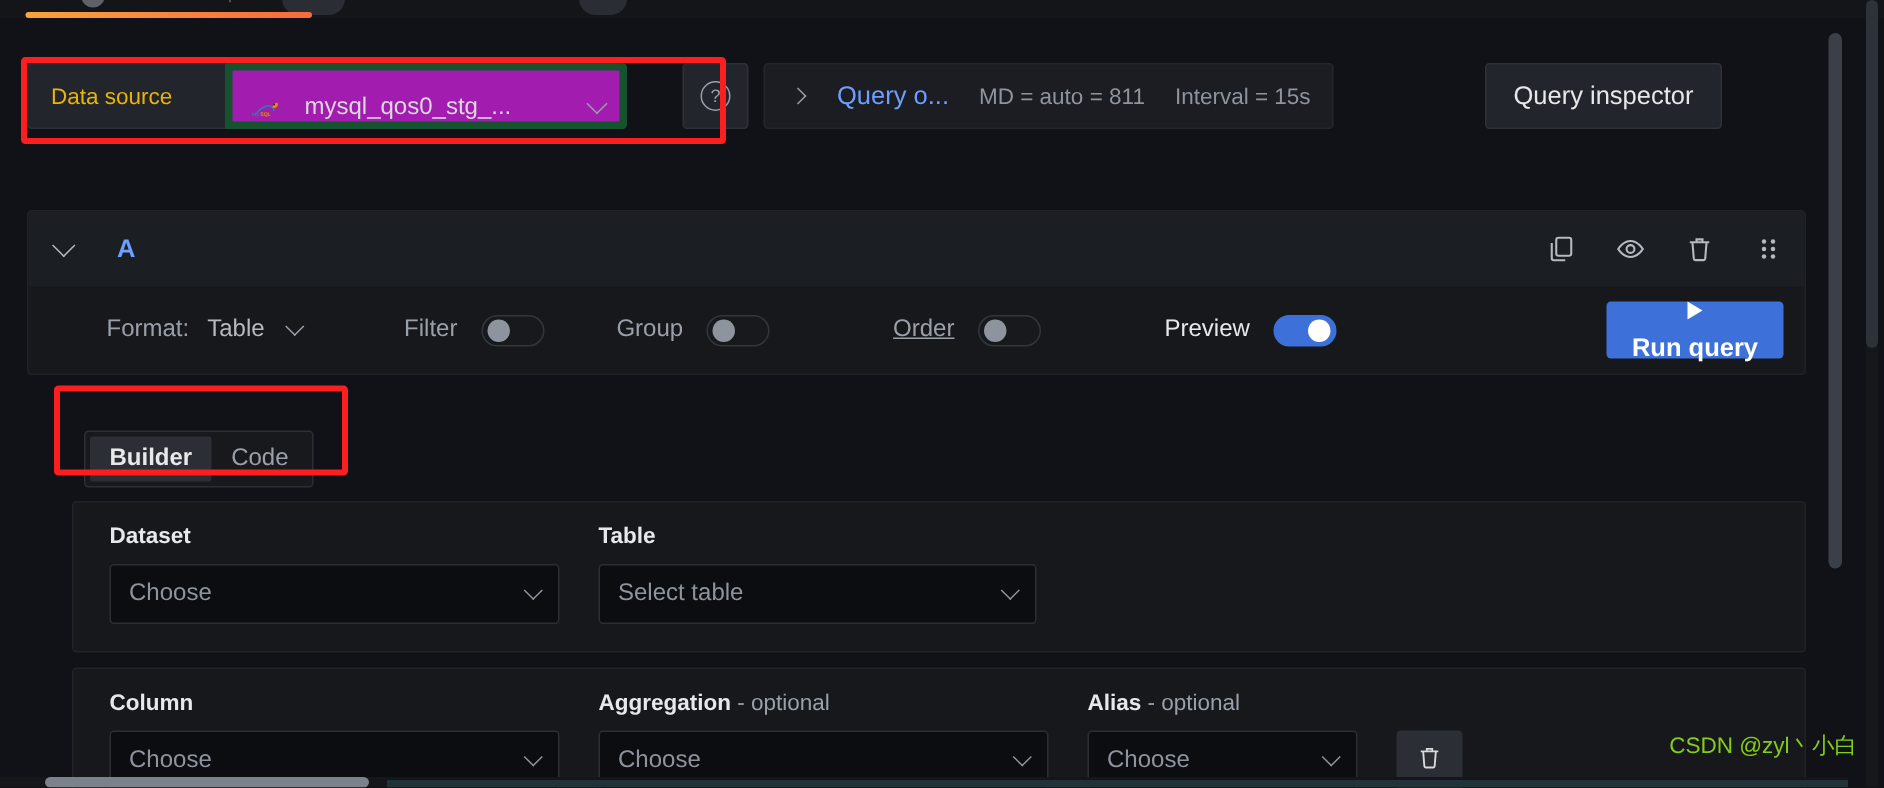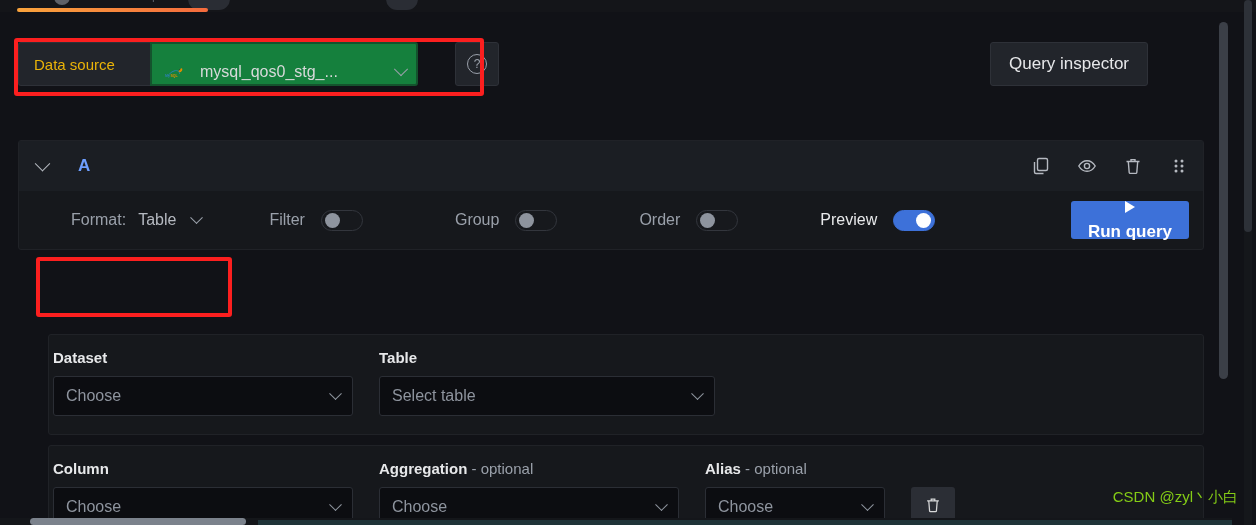--- a/index.html
+++ b/index.html
@@ -81,22 +81,22 @@
     border-radius: 3px 0 0 3px;
     display: flex;
     align-items: center;
     padding-left: 15px;
     font-size: 15px;
     color: #eab308;
   }
   .ds-picker {
     width: 268px;
     height: 44px;
-    background: #15803d;
-    border: 2px solid #14532d;
+    background: #a21caf;
+    border: 5px solid #14532d;
     border-radius: 0 3px 3px 0;
     display: flex;
     align-items: center;
     padding: 16px 10px 0 12px;
     gap: 10px;
   }
   .mysql-logo { width: 26px; height: 16px; flex: none; }
   .ds-name {
     flex: 1;
     font-size: 16px;
@@ -285,21 +285,21 @@
   .builder {
     position: absolute;
     top: 322px;
     left: 48px;
     width: 1156px;
   }
   .bsection {
     background: #16181c;
     border: 1px solid #202227;
     border-radius: 3px;
-    padding: 14px 16px 18px 4px;
+    padding: 14px 16px 18px 24px;
     display: flex;
     gap: 26px;
     align-items: flex-end;
     margin-bottom: 10px;
   }
   .field { display: flex; flex-direction: column; }
   .field-label {
     font-size: 15px;
     color: #e7e8ea;
     font-weight: 600;
@@ -319,21 +319,21 @@
     color: #8e949e;
   }
   .select .sc {
     margin-left: auto;
     width: 9px; height: 9px;
     border-right: 1.6px solid #8e949e;
     border-bottom: 1.6px solid #8e949e;
     transform: rotate(45deg) translate(-2px,-2px);
   }
   .w-dataset { width: 300px; }
-  .w-table   { width: 336px; }
+  .w-table   { width: 292px; }
   .w-column  { width: 300px; }
   .w-agg     { width: 300px; }
   .w-alias   { width: 180px; }
   .del-btn {
     width: 44px; height: 40px;
     background: #2b2e35;
     border-radius: 3px;
     display: flex;
     align-items: center;
     justify-content: center;
@@ -429,20 +429,26 @@
       </span>
       <span class="ds-name">mysql_qos0_stg_...</span>
       <span class="chev"></span>
     </div>
   </div>
 
   <div class="help-btn">
     <span class="help-circle">?</span>
   </div>
 
+  <div class="qopts">
+    <span class="qopts-arrow"></span>
+    <span class="qopts-title">Query o...</span>
+    <span class="qopts-meta">MD = auto = 811</span>
+    <span class="qopts-meta">Interval = 15s</span>
+  </div>
   <div class="qinspect">Query inspector</div>
 
   <div class="qcard">
 
     <div class="qcard-head">
       <span class="collapse-chev"></span>
       <span class="qref">A</span>
 
       <span class="qactions">
         <span class="icon-btn">
@@ -483,48 +489,52 @@
         <span class="fmt-chev"></span>
       </span>
 
       <span class="tb-item" style="margin-left:68px;">
         <span class="tb-label">Filter</span>
         <span class="toggle">
             <span class="knob"></span>
           </span>
       </span>
 
-      <span class="tb-item" style="margin-left:92px;">
+      <span class="tb-item" style="margin-left:48px;">
         <span class="tb-label">Group</span>
         <span class="toggle">
             <span class="knob"></span>
           </span>
       </span>
 
-      <span class="tb-item" style="margin-left:82px;">
+      <span class="tb-item" style="margin-left:82px;text-decoration:underline;">
         <span class="tb-label">Order</span>
         <span class="toggle">
             <span class="knob"></span>
           </span>
       </span>
 
       <span class="tb-item" style="margin-left:82px;">
         <span class="tb-label" style="color:#e7e8ea;">Preview</span>
         <span class="toggle on">
             <span class="knob"></span>
           </span>
       </span>
 
       <span class="run-btn">
         <span class="play"></span>
         <span>Run query</span>
       </span>
     </div>
   </div>
 
+  <div class="bctabs">
+    <span class="bctab active">Builder</span>
+    <span class="bctab">Code</span>
+  </div>
 
   <div class="builder">
 
     <div class="bsection">
       <div class="field">
         <span class="field-label">Dataset</span>
         <span class="select w-dataset">
           <span>Choose</span>
           <span class="sc"></span>
         </span>

